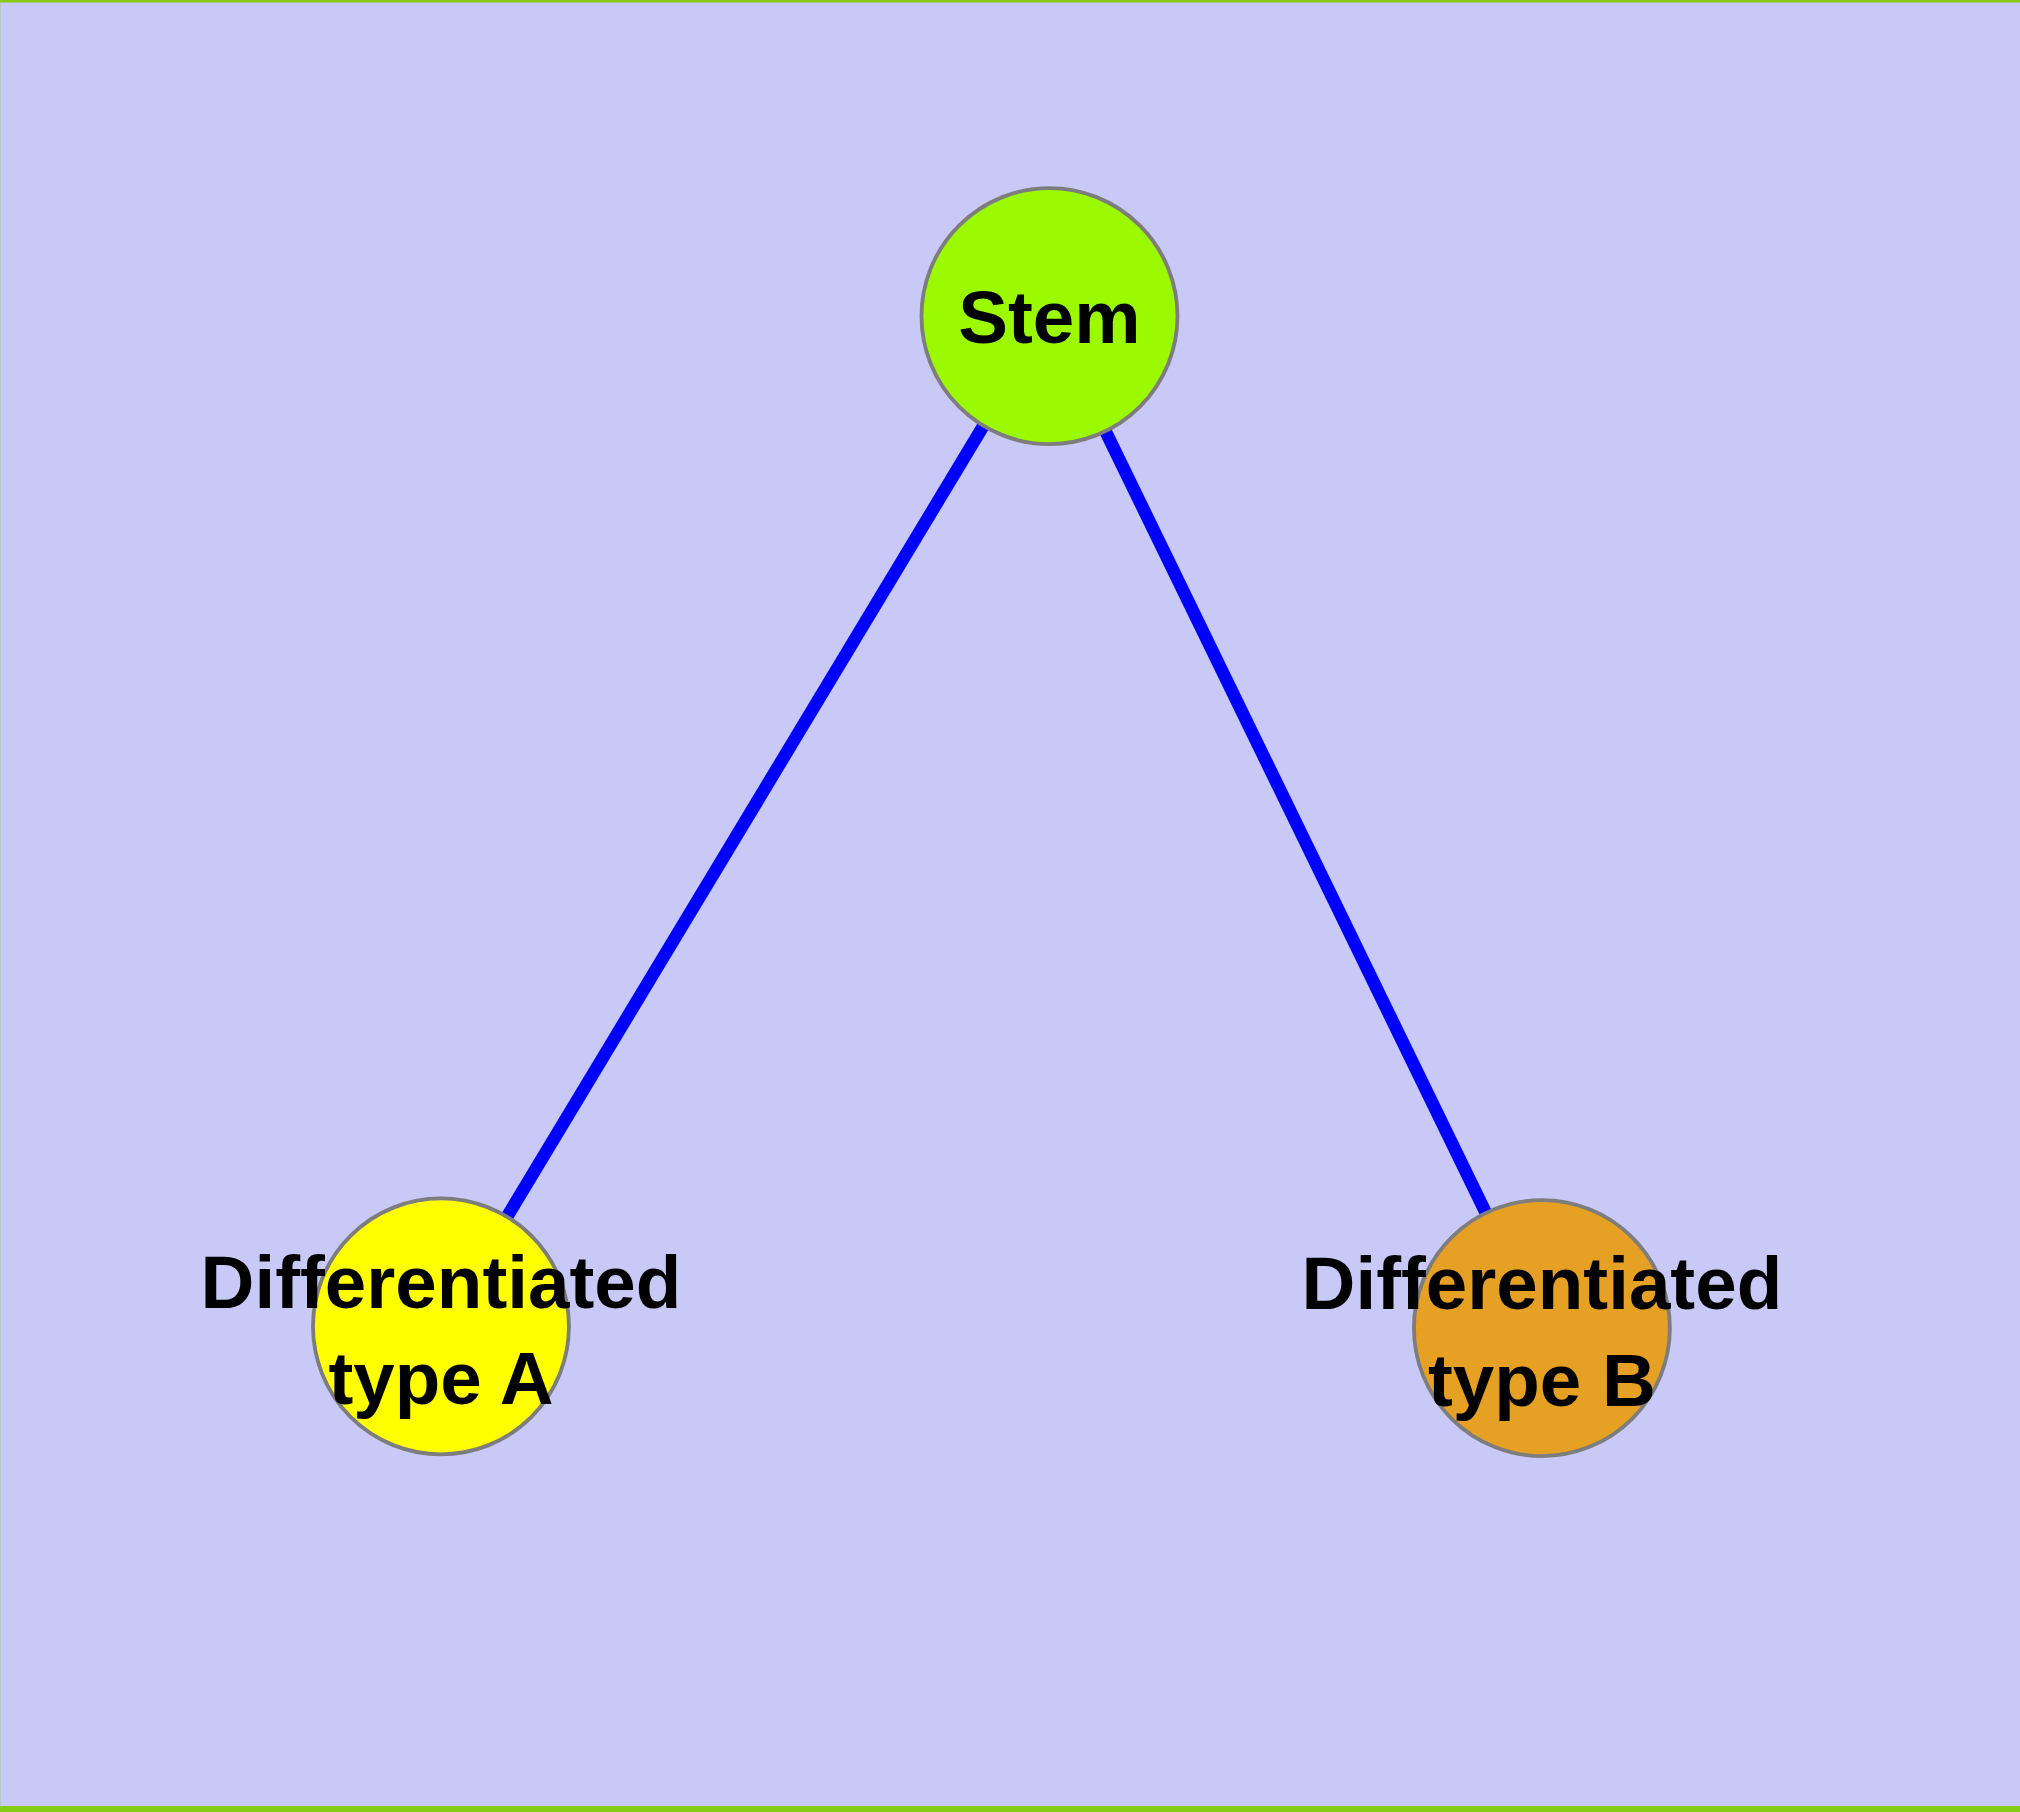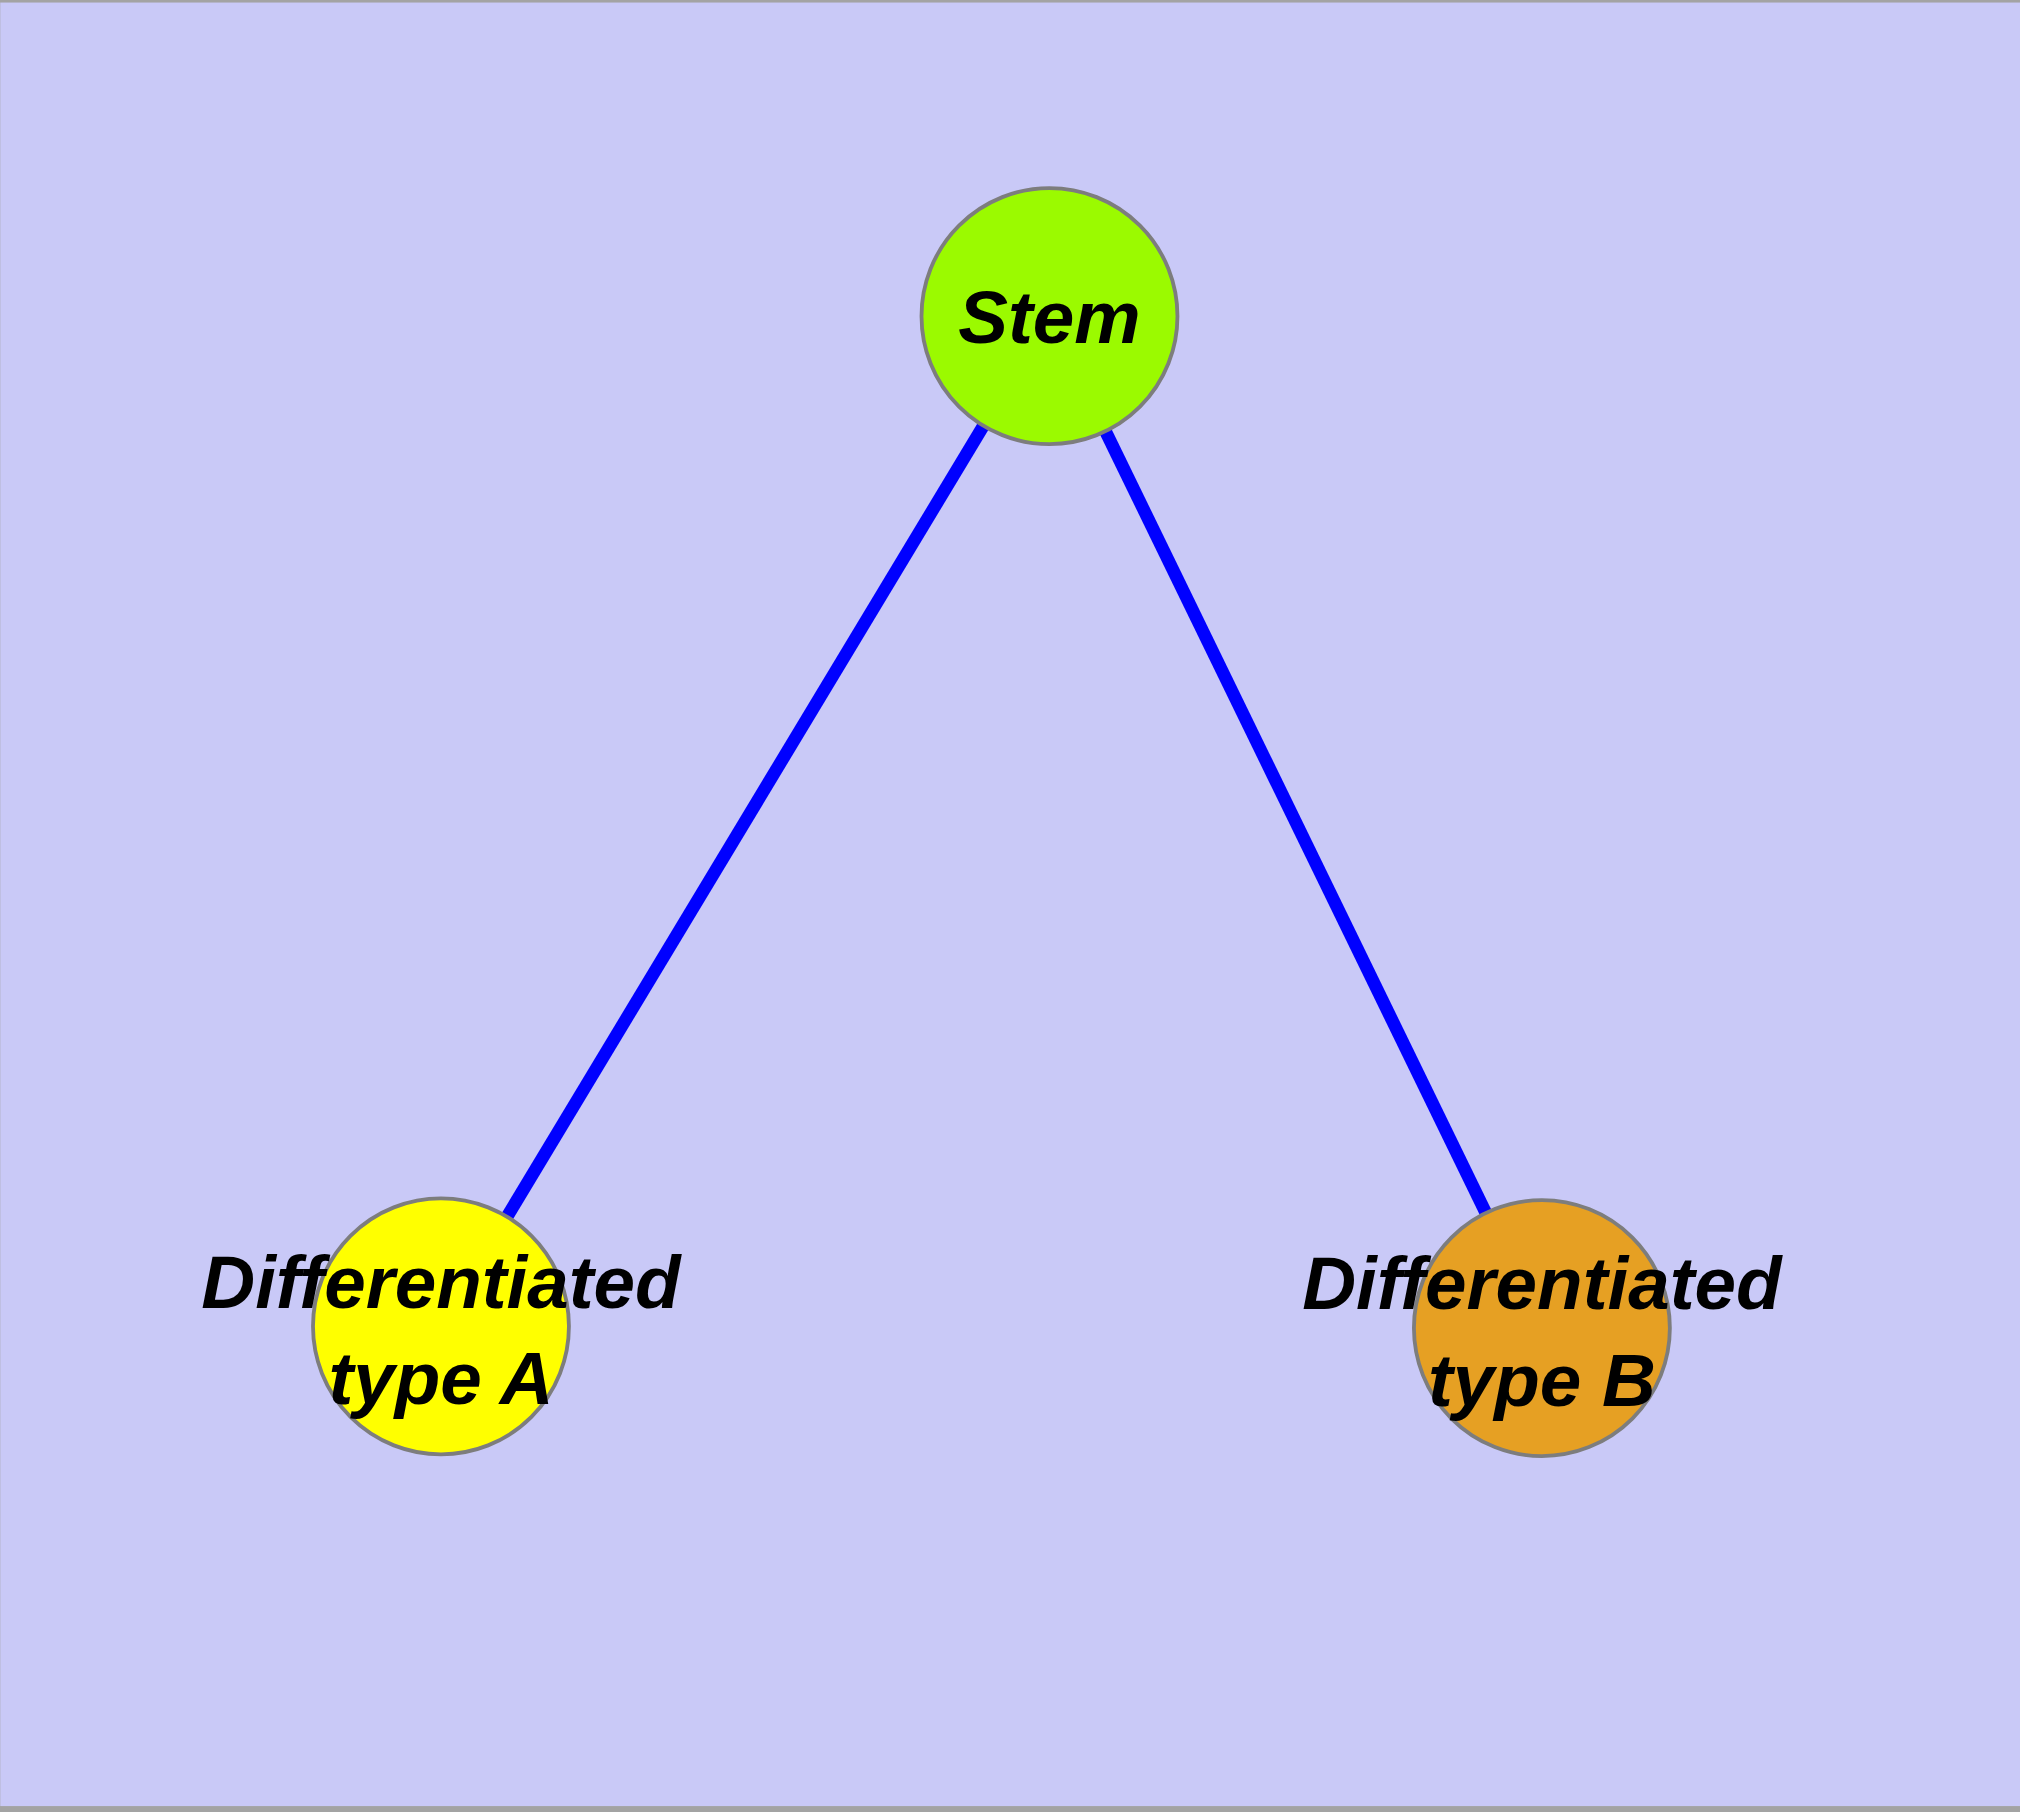--- a/index.html
+++ b/index.html
@@ -4,24 +4,23 @@
 <style>
   html, body {
     margin: 0;
     padding: 0;
     background: #FFFFFF;
   }
   .stage {
     position: relative;
     width: 2021px;
     height: 1812px;
-    background: #a3a3a3;
+    background: #84cc16;
     overflow: hidden;
     font-family: "Liberation Sans", sans-serif;
-    font-style: italic;
   }
   .graph-svg {
     display: block;
     width: 2021px;
     height: 1812px;
   }
   .edge {
     stroke-width: 15px;
     fill: none;
   }

